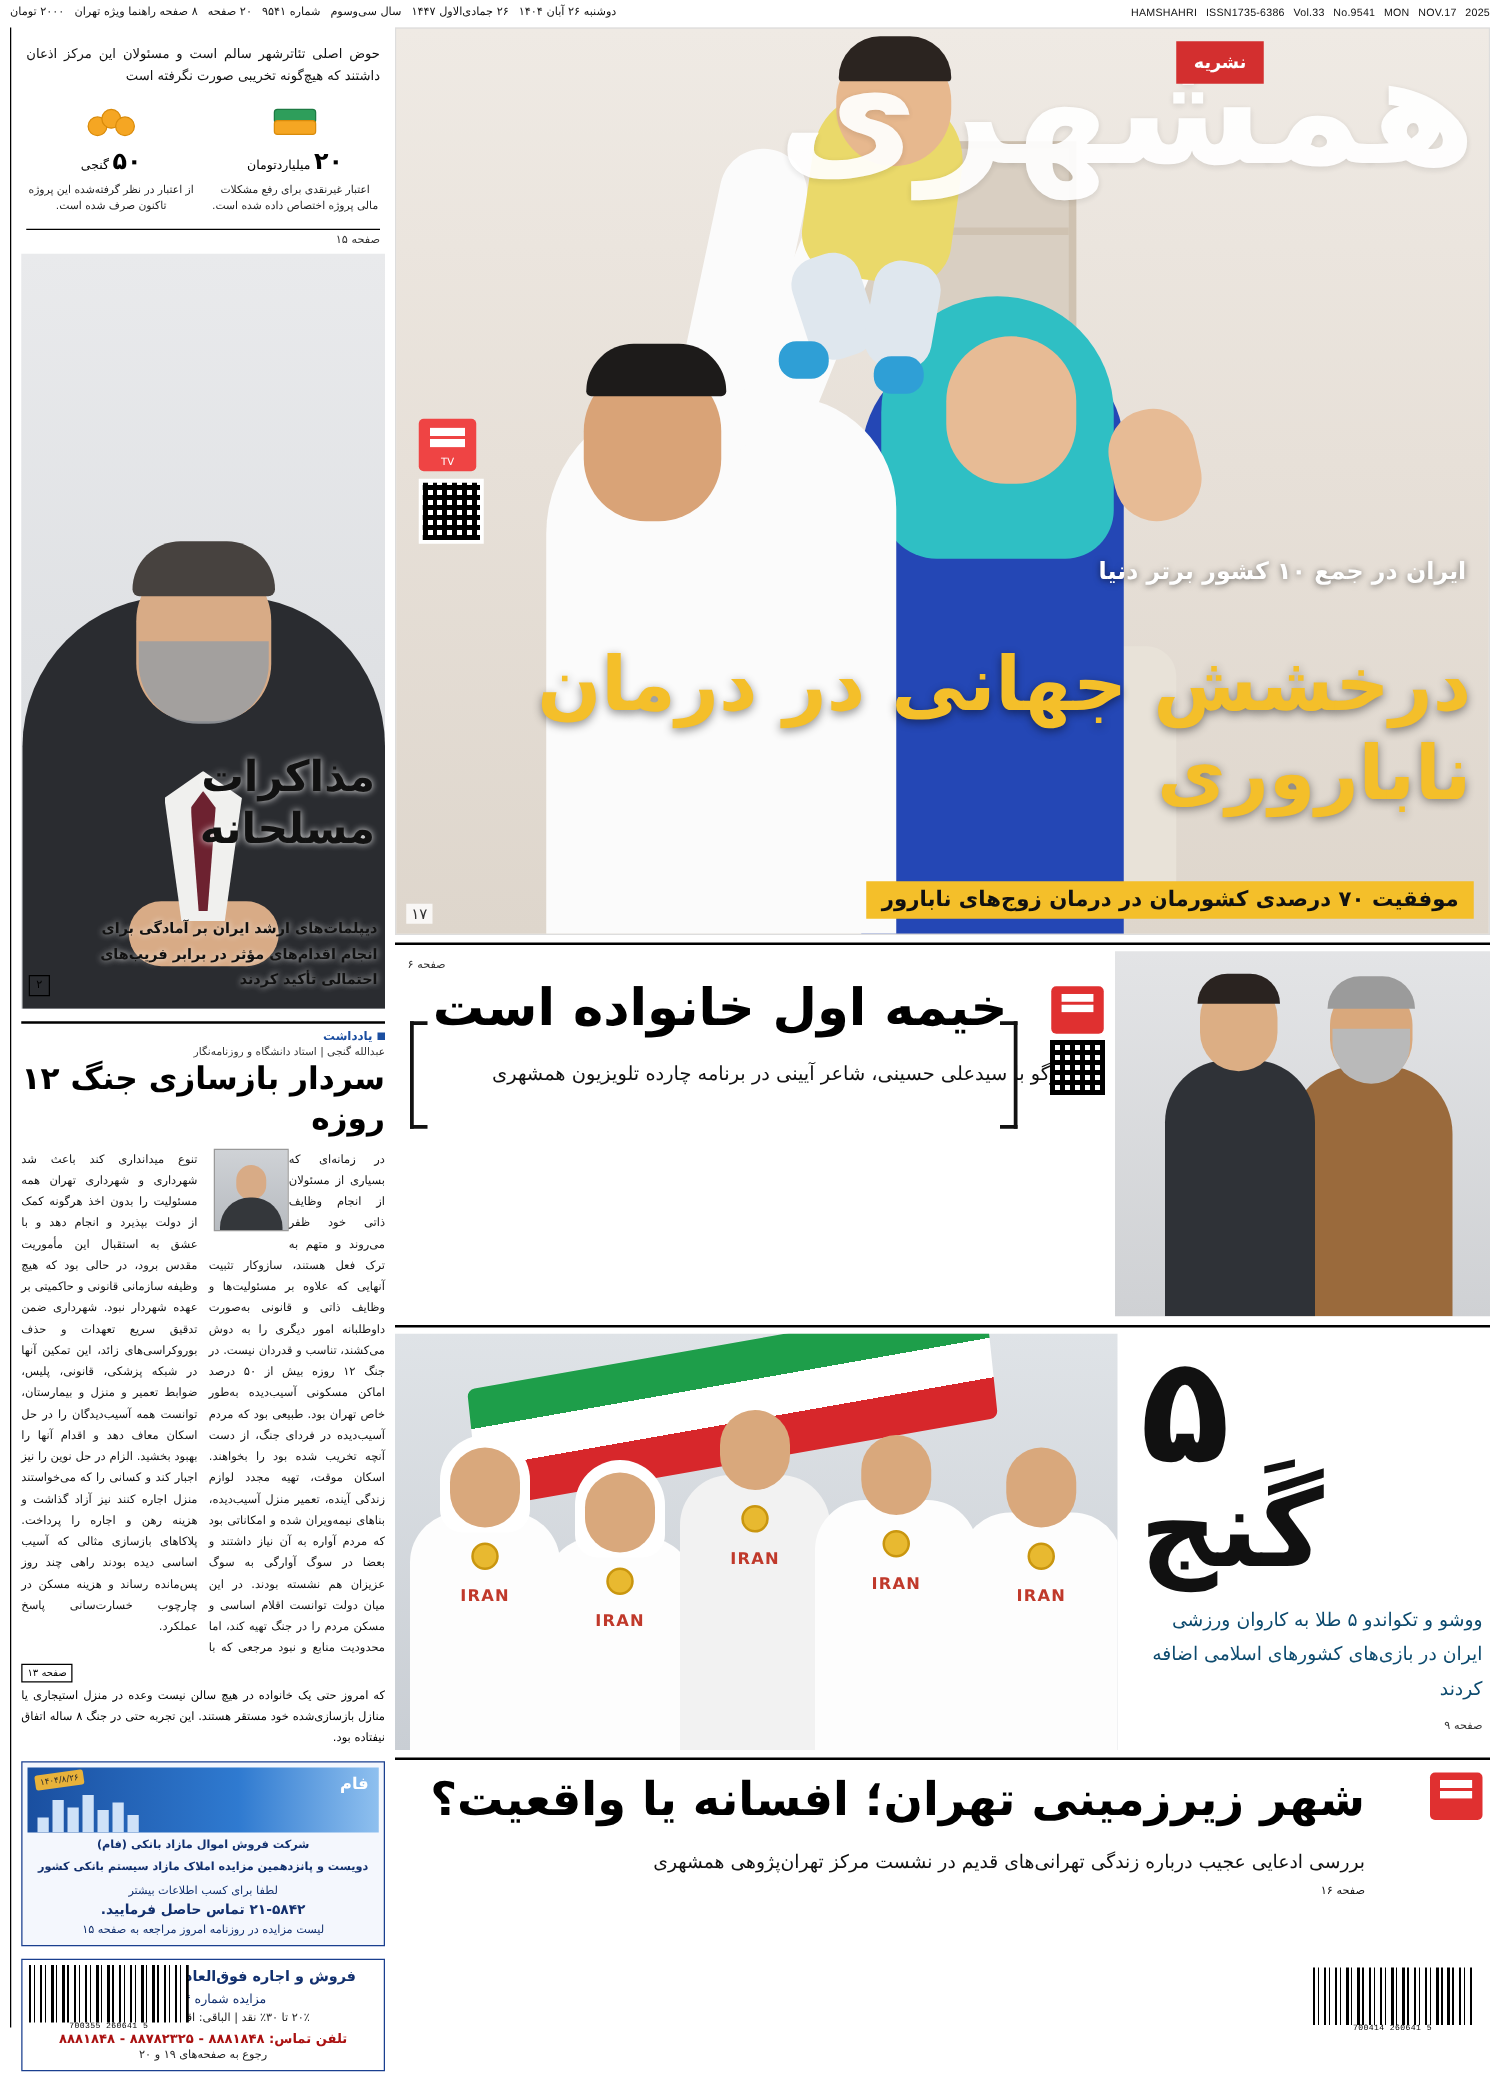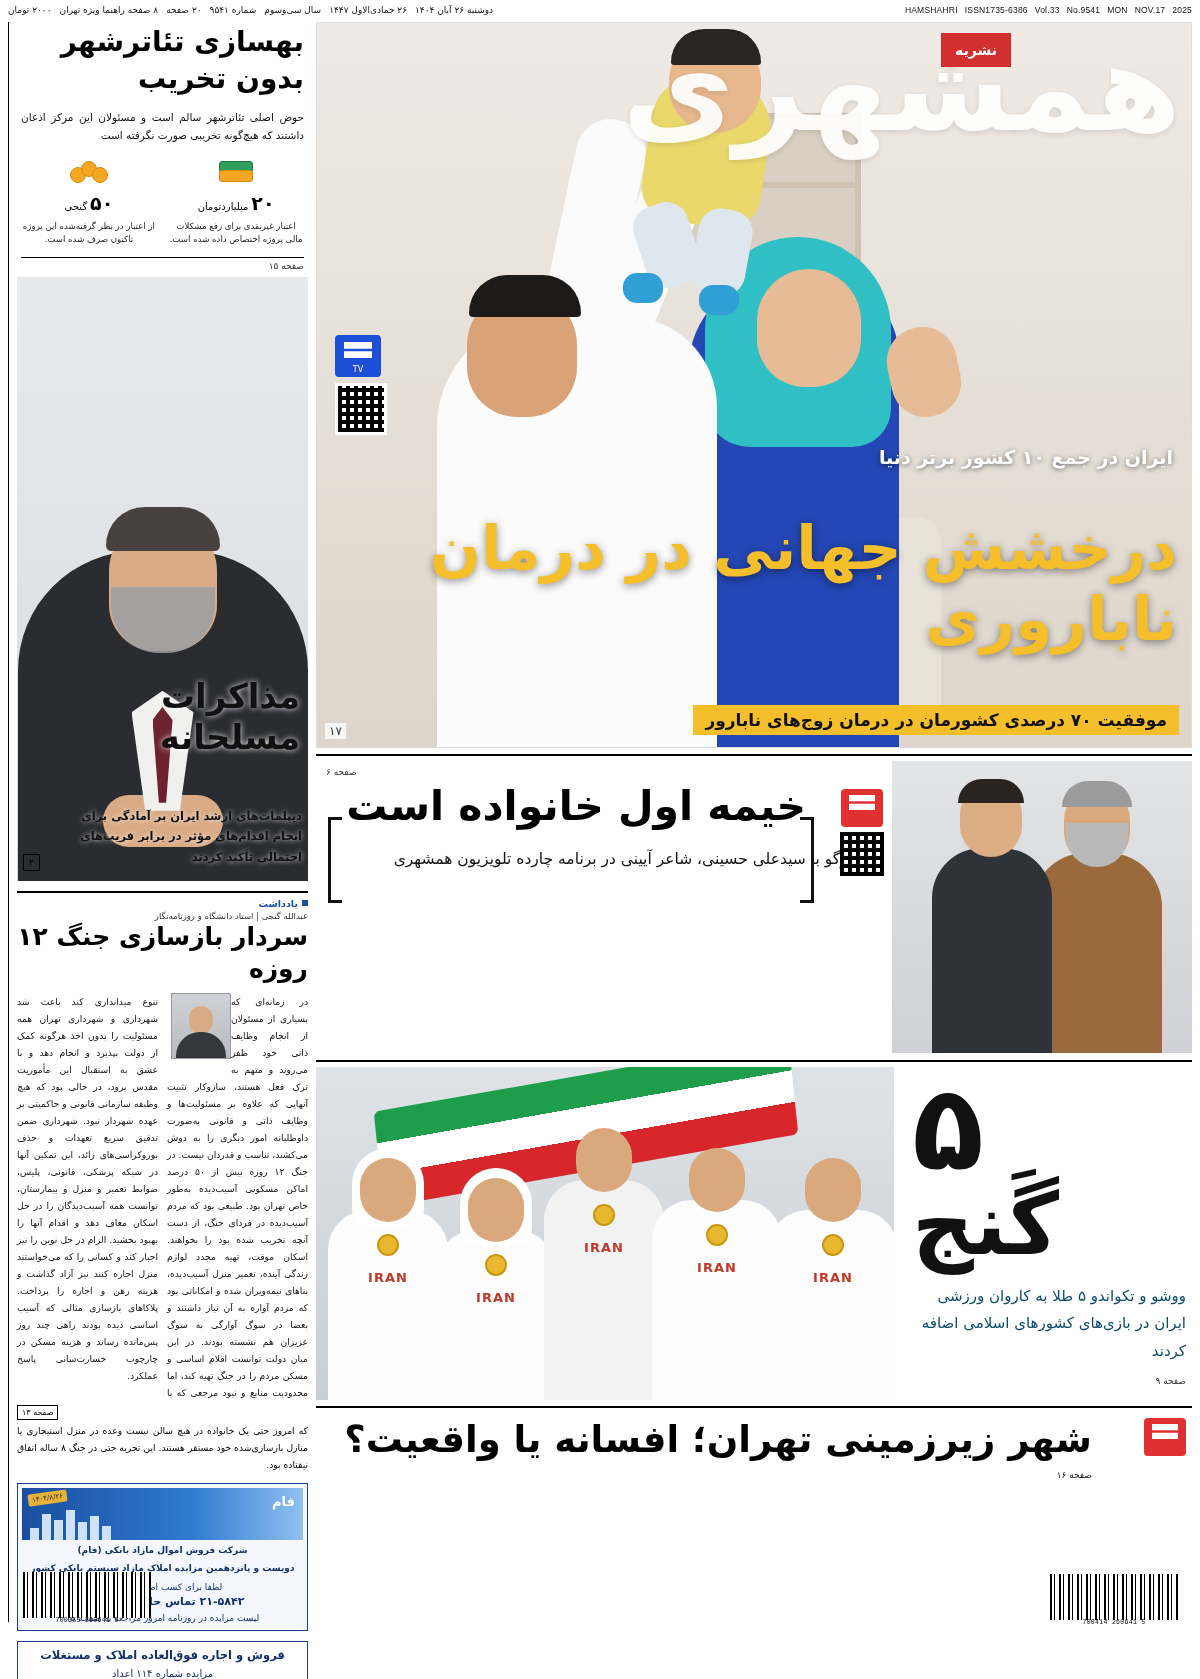--- a/index.html
+++ b/index.html
@@ -467,21 +467,21 @@
     width: 52px; height: 52px;
     background:
       repeating-linear-gradient(90deg,#000 0 4px,#fff 4px 8px),
       repeating-linear-gradient(0deg,#000 0 4px,#fff 4px 8px);
     background-blend-mode: multiply;
     border: 3px solid #fff;
   }
   .mp-tvlogo {
     position: absolute; top: 312px; left: 18px;
     width: 46px; height: 42px;
-    background: #1d4ed8;
+    background: #ef4444;
     border-radius: 4px;
     color: #fff;
     font-size: 8px;
     display: flex; align-items: flex-end; justify-content: center;
     padding-bottom: 3px;
   }
   .mp-tvlogo:before {
     content: ""; position: absolute; top: 7px; left: 9px;
     width: 28px; height: 16px;
     background: #fff;
@@ -698,21 +698,20 @@
       <span>شماره ۹۵۴۱</span>
       <span>۲۰ صفحه</span>
       <span>۸ صفحه راهنما ویژه تهران</span>
       <span>۲۰۰۰ تومان</span>
     </div>
   </div>
 
   <div class="left-col">
 
     <div class="lc-head">
-      <h1>بهسازی تئاترشهر بدون تخریب</h1>
       <p class="sub">حوض اصلی تئاترشهر سالم است و مسئولان این مرکز اذعان داشتند که هیچ‌گونه تخریبی صورت نگرفته است</p>
 
       <div class="stat-row">
         <div class="stat">
           <div class="coin">
             <span class="c" style="width:34px;height:12px;border-radius:3px;left:4px;top:4px;background:#2e9e5b;border-color:#1d7a43"></span>
             <span class="c" style="width:34px;height:12px;border-radius:3px;left:4px;top:13px;"></span>
           </div>
           <div><span class="big">۲۰</span>
             <span class="unit">میلیاردتومان</span></div>
@@ -909,20 +908,21 @@
     </div>
 
     <div class="row4">
       <div class="badges">
         <span class="tv-logo-sm"></span>
       </div>
       <div class="qr-left">
         <span class="qr-sm"></span>
       </div>
       <div class="title">شهر زیرزمینی تهران؛ افسانه یا واقعیت؟</div>
+      <div class="sub">بررسی ادعایی عجیب درباره زندگی تهرانی‌های قدیم در نشست مرکز تهران‌پژوهی همشهری</div>
       <div class="sub" style="font-size:9px;margin-top:4px;">صفحه ۱۶</div>
     </div>
 
     <div class="barcode bc-right" style="bottom:2px;"></div>
     <div class="barcode-label bc-right" style="right:14px;bottom:-4px;">5 260641 700414</div>
   </div>
 
 </div>
 
 </body></html>

